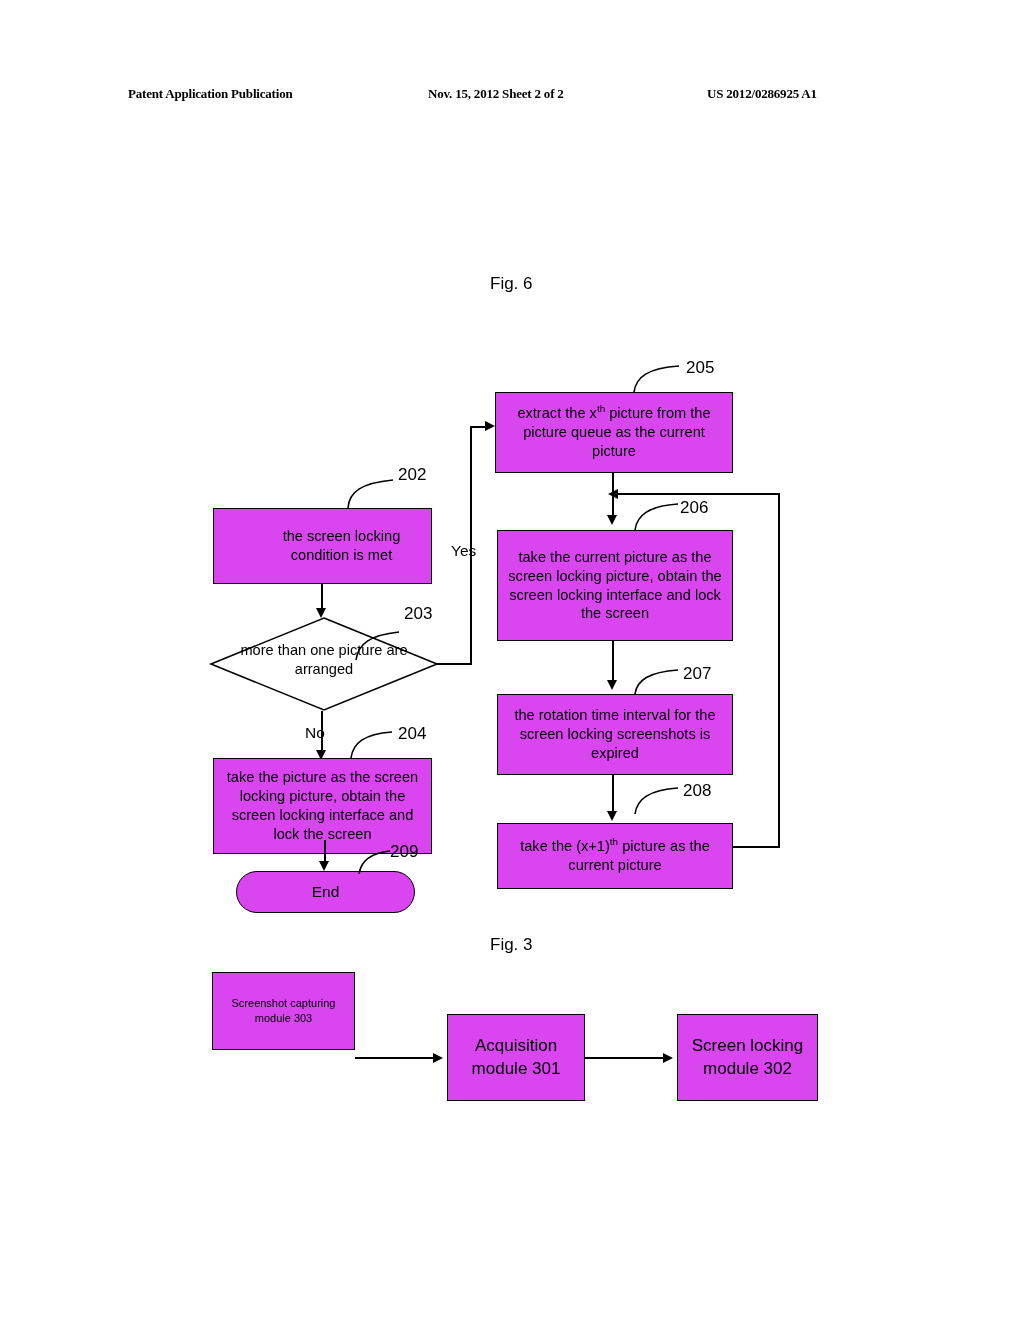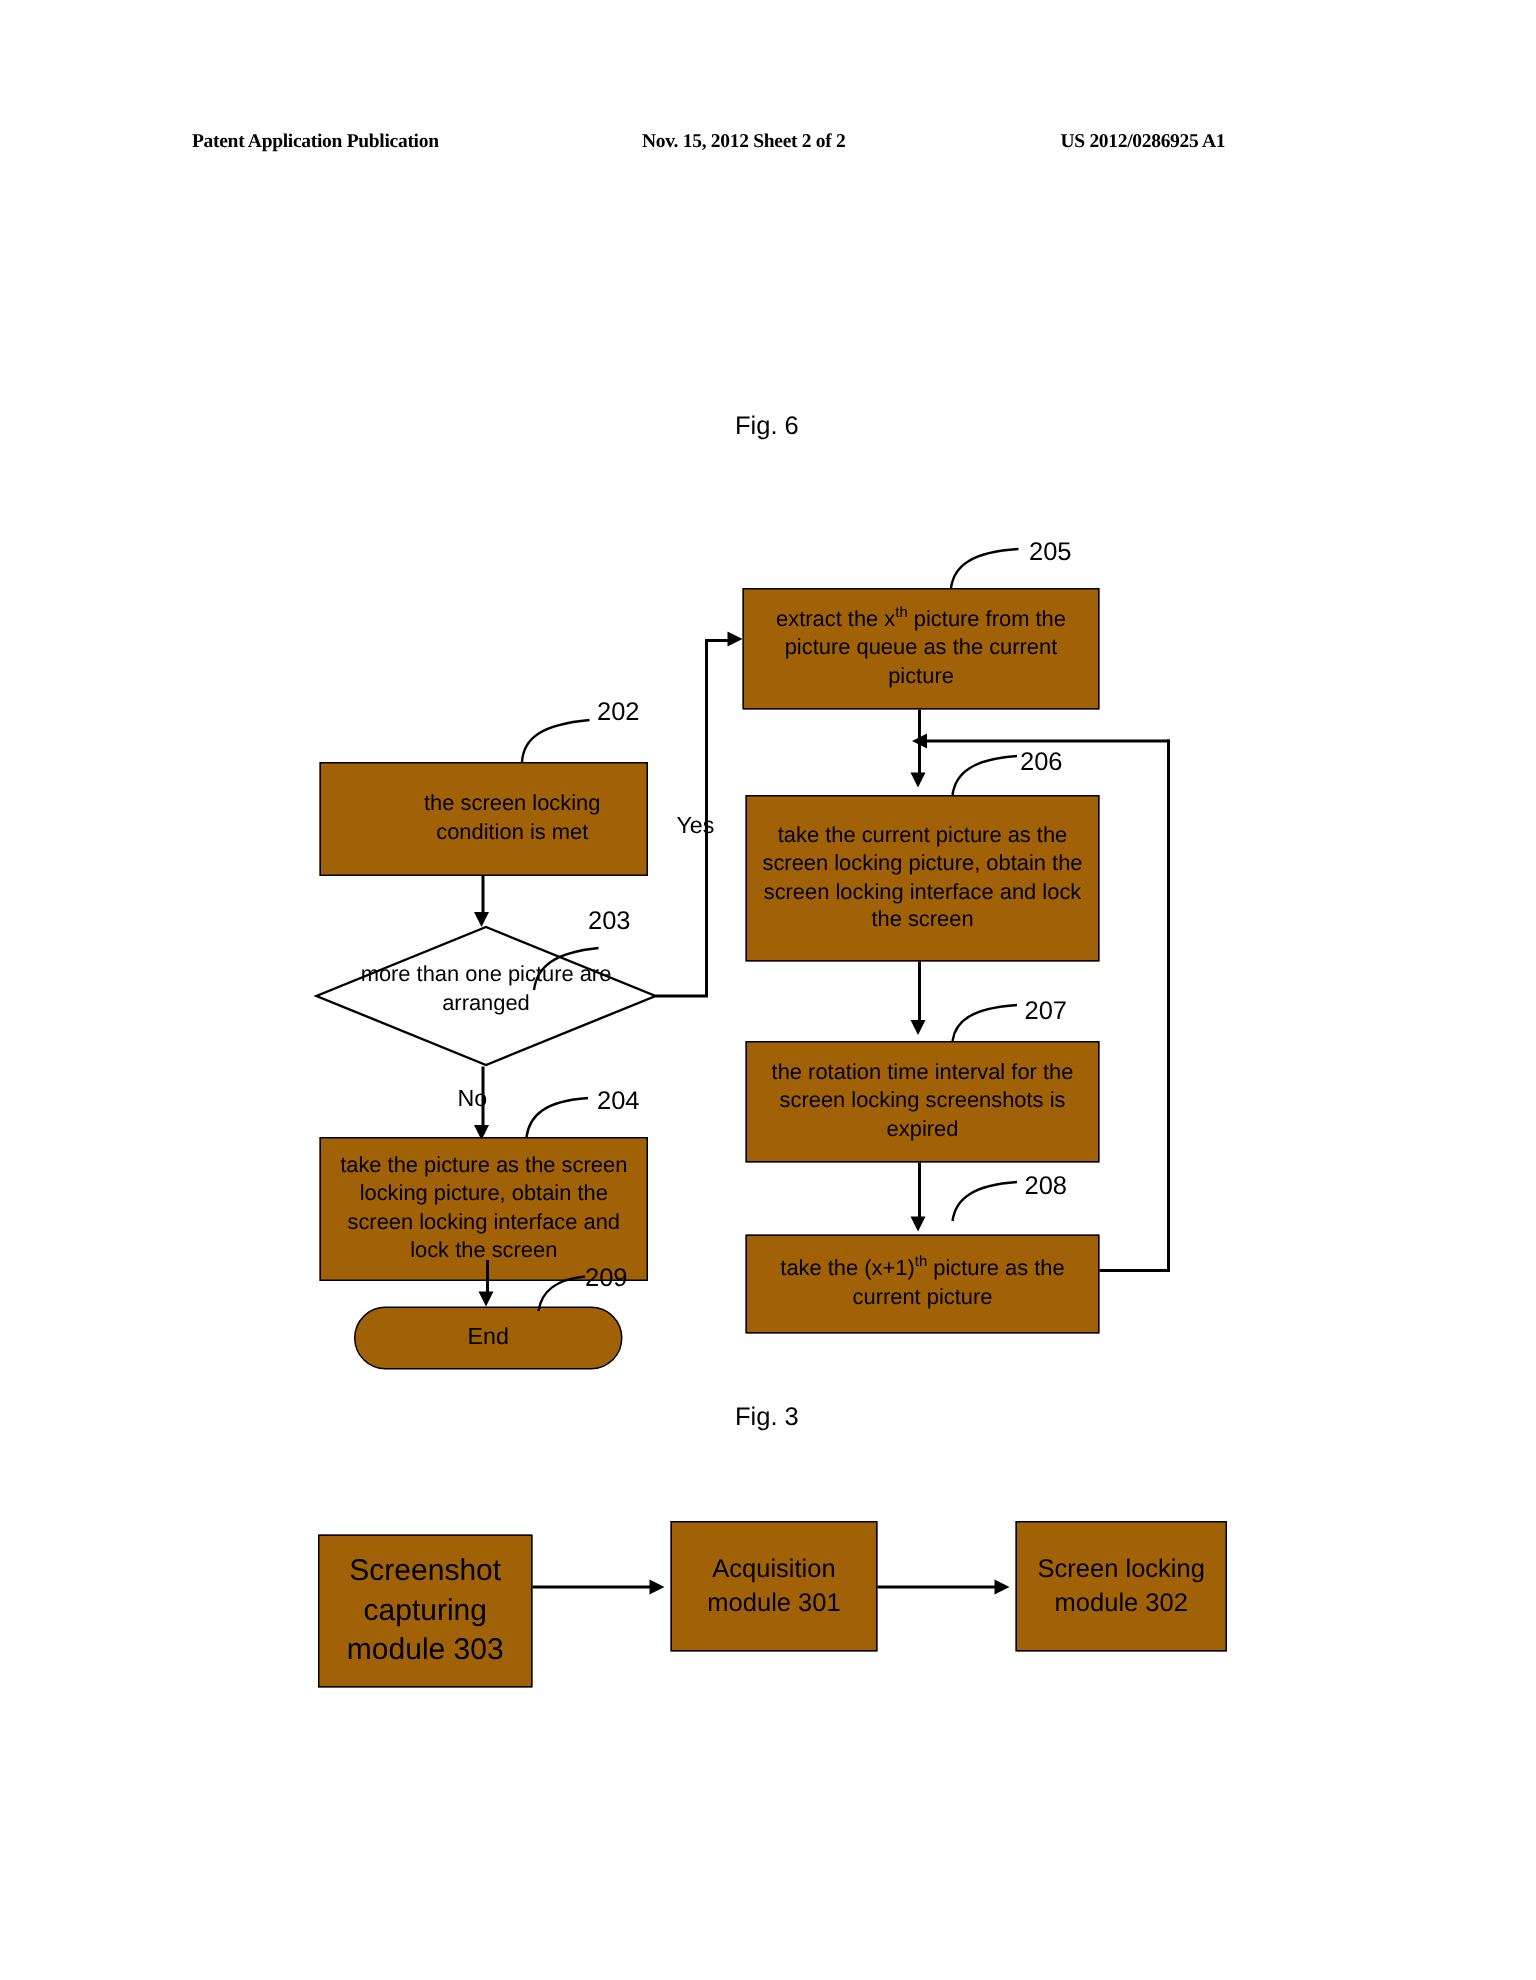--- a/index.html
+++ b/index.html
@@ -39,21 +39,21 @@
     font-family: "Liberation Sans", sans-serif;
     font-size: 17px;
     white-space: nowrap;
   }
 
   
   .node {
     position: absolute;
     box-sizing: border-box;
     border: 1.6px solid #000;
-    background: #a16207;
+    background: #d946ef;
     display: flex;
     align-items: center;
     justify-content: center;
     text-align: center;
     font-family: "Liberation Sans", sans-serif;
     font-size: 14.6px;
     line-height: 1.30;
     padding: 2px 6px;
   }
   .node.terminator {
@@ -161,21 +161,21 @@
 
 <div class="diamond-wrap" style="left:210px; top:617px; width:228px; height:94px;">
   <svg width="228" height="94" viewBox="0 0 228 94">
     <polygon points="114,1 227,47 114,93 1,47" fill="#ffffff" stroke="#000000" stroke-width="1.6"></polygon>
   </svg>
   <div class="diamond-label" style="top:24px;">more than one picture are arranged</div>
 </div>
 <svg class="leader" style="left:355px; top:630px; width:46px; height:32px;">
   <path d="M 1,30 C 3,14 15,5 44,2"></path>
 </svg>
-<div class="ref" style="left:392px; top:604px;">203</div>
+<div class="ref" style="left:404px; top:604px;">203</div>
 
 <div class="ln v" style="left:321px; top:711px; height:45px;"></div>
 <div class="arrow down" style="left:316.3px; top:750px;"></div>
 <div class="branch-label" style="left:305px; top:724px;">No</div>
 
 <div class="ln h" style="left:437px; top:663px; width:35px;"></div>
 <div class="ln v" style="left:470px; top:426px; height:238px;"></div>
 <div class="ln h" style="left:470px; top:426px; width:18px;"></div>
 <div class="arrow right" style="left:485px; top:421.3px;"></div>
 <div class="branch-label" style="left:451px; top:542px;">Yes</div>
@@ -240,21 +240,21 @@
 </svg>
 <div class="ref" style="left:683px; top:781px;">208</div>
 
 <div class="ln h" style="left:733px; top:846px; width:47px;"></div>
 <div class="ln v" style="left:778px; top:493px; height:355px;"></div>
 <div class="ln h" style="left:618px; top:493px; width:162px;"></div>
 <div class="arrow left" style="left:608px; top:489px;"></div>
 
 <div class="fig-caption" style="left:490px; top:935px;">Fig. 3</div>
 
-<div class="node" style="left:212px; top:1023px; width:143px; height:102px; font-size:20px; line-height:1.32;">
+<div class="node" style="left:212px; top:972px; width:143px; height:78px; font-size:11px; line-height:1.32;">
   <span class="txt">Screenshot capturing module 303</span>
 </div>
 
 <div class="ln h" style="left:355px; top:1057px; width:80px;"></div>
 <div class="arrow right" style="left:433px; top:1053px;"></div>
 
 <div class="node" style="left:447px; top:1014px; width:138px; height:87px; font-size:17px; line-height:1.32;">
   <span class="txt">Acquisition module 301</span>
 </div>
 

